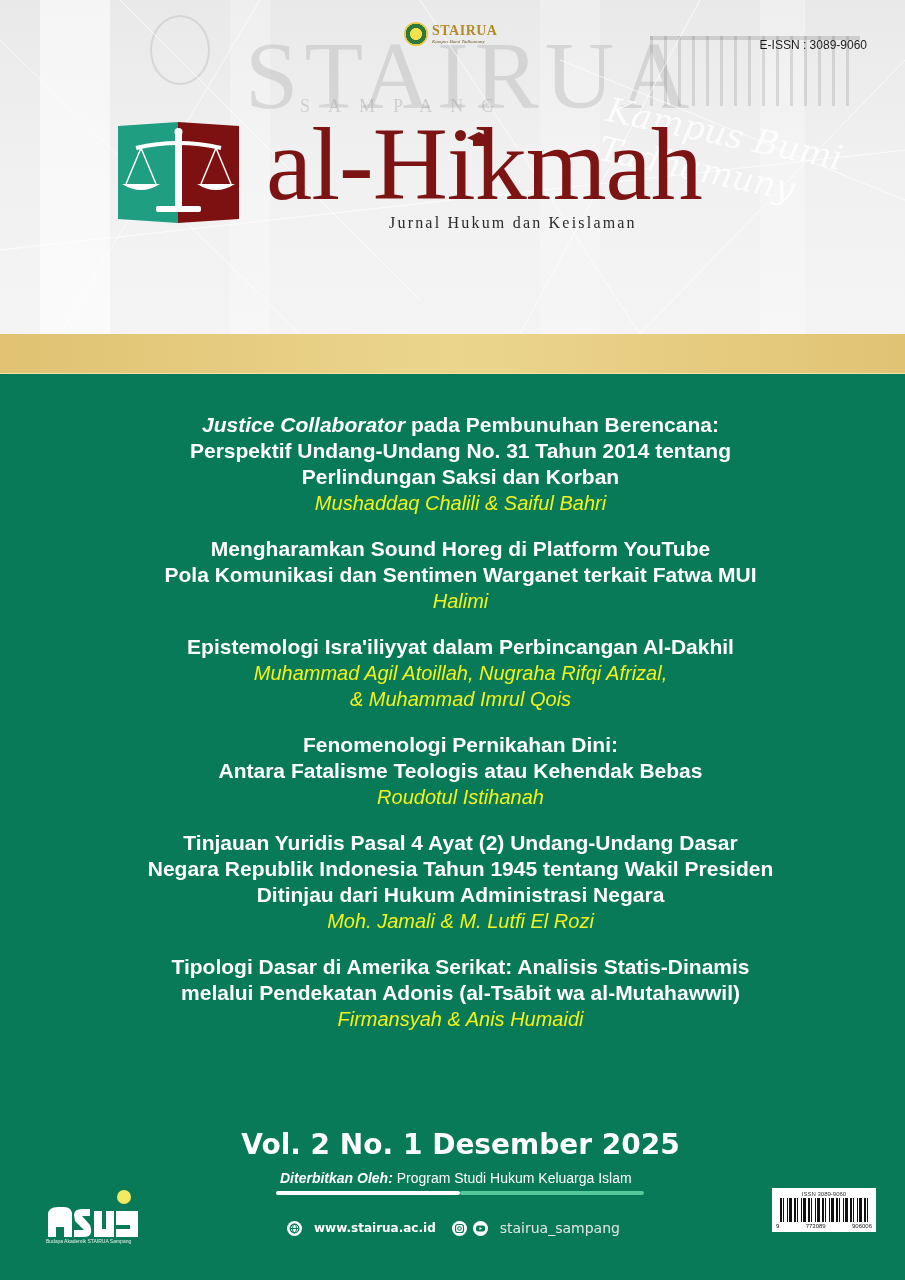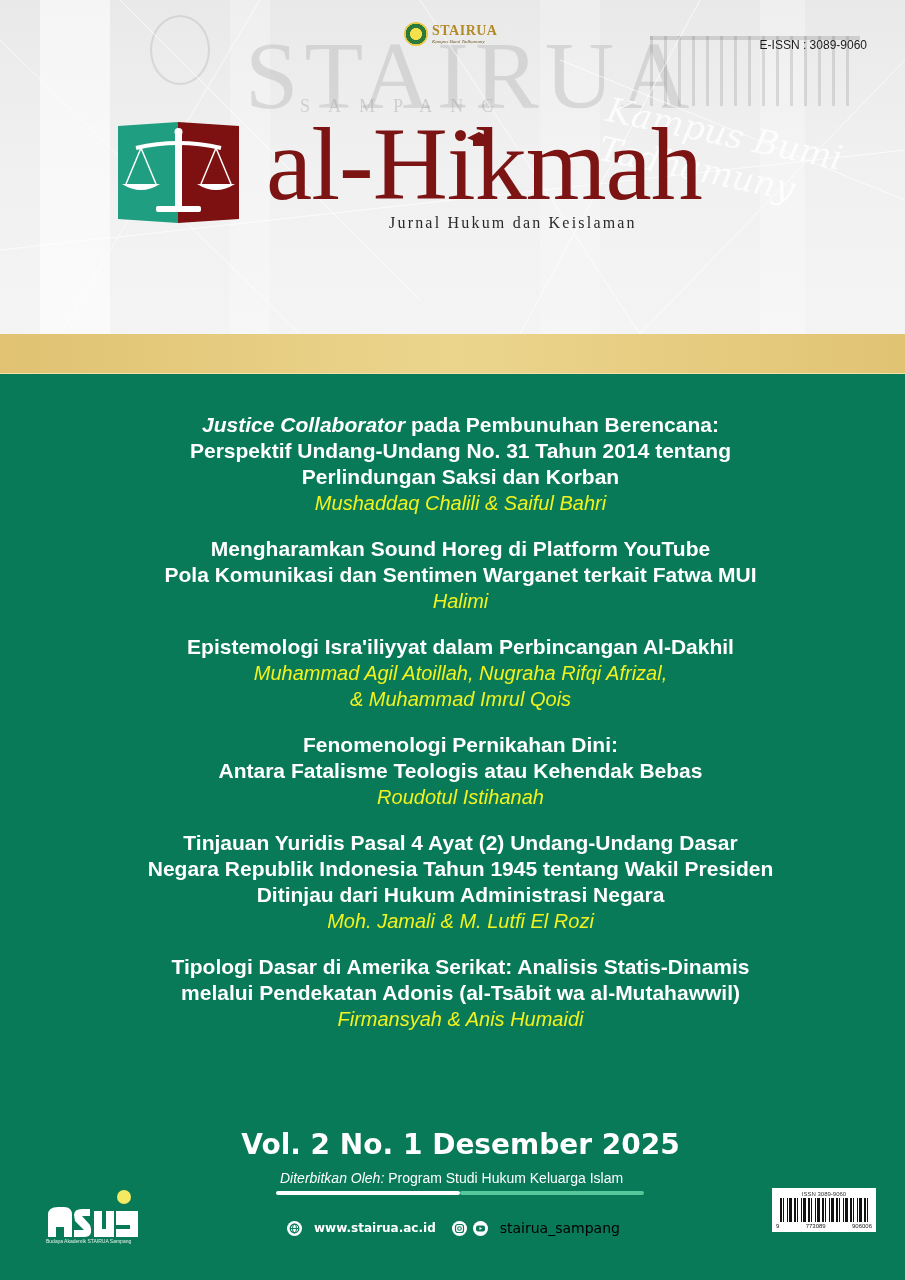--- a/index.html
+++ b/index.html
@@ -90,34 +90,34 @@
     }
 
     .issue {
       position: absolute; left: 0; width: 905px; top: 753px; text-align: center;
       color: #ffffff; font-weight: bold; font-size: 28px; font-family: "DejaVu Sans", sans-serif;
       letter-spacing: 0px;
     }
     .publisher {
       position: absolute; left: 272px; top: 795px; font-size: 14px; color: #ffffff;
     }
-    .publisher em { font-style: italic; }
+    .publisher em { font-style: italic; font-weight: bold; }
     .publisher-bar {
       position: absolute; left: 268px; top: 816px; width: 368px; height: 4px;
     }
     .publisher-bar .white { position: absolute; left: 0; top: 0; width: 184px; height: 4px; background: #ffffff; border-radius: 2px; }
     .publisher-bar .mint { position: absolute; left: 184px; top: 0; width: 184px; height: 4px; background: #55c79a; border-radius: 2px; }
 
     .contacts {
       position: absolute; left: 279px; top: 845px; display: flex; align-items: center; gap: 6px;
       color: #ffffff; font-size: 14px;
     }
     .ic { width: 15px; height: 15px; border-radius: 50%; background: #ffffff; display: inline-flex; align-items: center; justify-content: center; }
     .website { font-family: "DejaVu Sans", sans-serif; font-weight: bold; font-size: 12px; margin-right: 10px; margin-left: 6px; }
-    .social { font-family: "DejaVu Sans", sans-serif; font-size: 14px; color: #000000; margin-left: 6px; }
+    .social { font-family: "DejaVu Sans", sans-serif; font-size: 14px; color: #e5e5e5; margin-left: 6px; }
 
     .asuda-logo { position: absolute; left: 36px; top: 810px; width: 100px; height: 70px; }
     .asuda-caption { position: absolute; left: 38px; top: 863px; font-size: 5px; color: #e6f3ec; white-space: nowrap; }
 
     .barcode {
       position: absolute; left: 764px; top: 813px; width: 104px; height: 44px; background: #ffffff; padding: 2px 4px;
     }
     .barcode-issn { font-size: 6px; color: #333; text-align: center; line-height: 8px; }
     .barcode-bars {
       height: 24px; margin: 0 4px;

